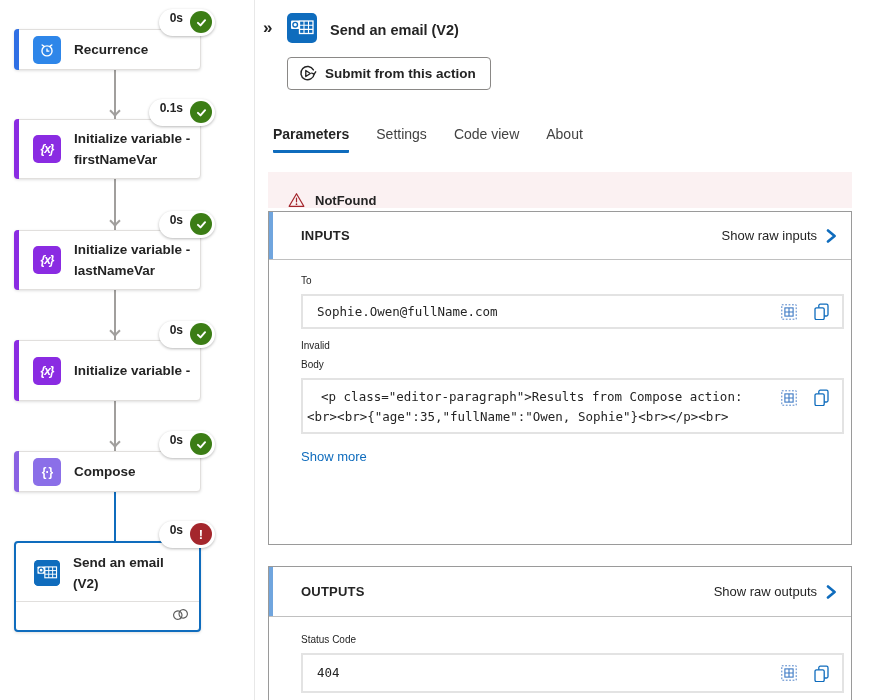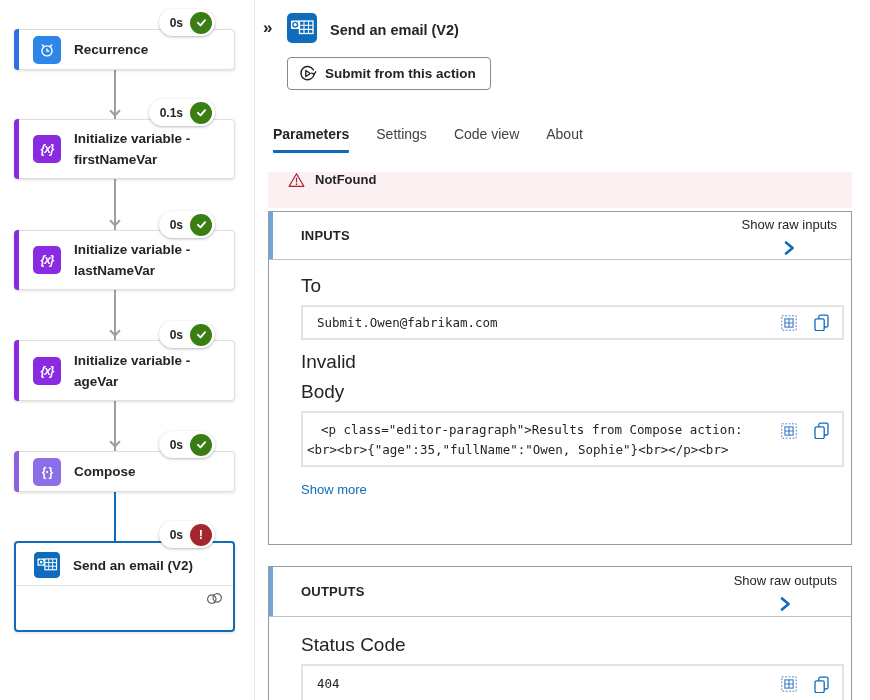--- a/index.html
+++ b/index.html
@@ -9,33 +9,33 @@
 
   
   .canvas { position: absolute; left: 0; top: 0; width: 254px; height: 700px; }
   .vdivider { position: absolute; left: 254px; top: 0; width: 1px; height: 700px; background: #e8e8e8; }
 
   .connector { position: absolute; left: 114px; width: 2px; background: #a19f9d; }
   .connector.blue { background: #0f6cbd; }
   .arrowhead { position: absolute; left: 111px; width: 8px; height: 8px;
     border-right: 2px solid #a19f9d; border-bottom: 2px solid #a19f9d; transform: rotate(45deg); }
 
-  .node { position: absolute; left: 14px; width: 221px; background: #fff;
+  .node { position: absolute; left: 14px; width: 187px; background: #fff;
     border: 1px solid #e1dfdd; border-radius: 4px; box-shadow: 0 1px 3px rgba(0,0,0,.13);
     display: flex; align-items: center; padding: 4px 8px; cursor: pointer; }
   .node .accent { position: absolute; left: -1px; top: -1px; bottom: -1px; width: 5px;
     border-radius: 4px 0 0 4px; }
   .nicon { flex: 0 0 auto; width: 28px; height: 28px; border-radius: 5px; margin-left: 10px;
     display: flex; align-items: center; justify-content: center; color: #fff; }
   .nicon.small { width: 26px; height: 26px; }
   .glyph { font-size: 12px; font-weight: bold; font-style: italic; letter-spacing: -1px; }
   .nlabel { margin-left: 13px; font-size: 13.5px; font-weight: 600; line-height: 21px; color: #242424; }
 
   .badge { position: absolute; right: 39px; height: 27px; background: #fff; border-radius: 14px;
-    box-shadow: 0 1px 3px rgba(0,0,0,.28); display: flex; align-items: center;
+    box-shadow: 0 1px 3px rgba(0,0,0,.28); display: flex; align-items: flex-start;
     padding: 2px 3px 2px 11px; z-index: 5; }
   .badge .dur { font-size: 12px; font-weight: 700; margin-right: 7px; }
   .scircle { width: 22px; height: 22px; border-radius: 50%; display: flex; align-items: center;
     justify-content: center; color: #fff; }
   .scircle.green { background: #3b7d15; }
   .scircle.red { background: #a4262c; font-weight: 700; font-size: 13px; }
 
   .node.selected { border: 2px solid #0f6cbd; display: block; padding: 0; }
   .sel-row1 { display: flex; align-items: center; padding: 9px 8px 0 8px; }
   .sel-err { display: flex; align-items: center; gap: 6px; padding: 6px 8px 0 15px;
@@ -51,35 +51,35 @@
   .htitle { position: absolute; left: 76px; top: 22px; font-size: 14.5px; font-weight: 600; }
   .submit-btn { position: absolute; left: 33px; top: 57px; height: 33px; background: #fff;
     border: 1px solid #8a8886; border-radius: 4px; display: flex; align-items: center;
     gap: 8px; padding: 0 14px 0 10px; font-size: 13.5px; font-weight: 600; color: #242424; cursor: pointer; }
 
   .tabs { position: absolute; left: 19px; top: 126px; display: flex; gap: 27px; }
   .tab { font-size: 14px; color: #424242; padding-bottom: 8px; white-space: nowrap; cursor: pointer; }
   .tab.active { color: #242424; font-weight: 700; border-bottom: 3px solid #0f6cbd; border-radius: 1px; }
 
   .banner { position: absolute; left: 14px; top: 172px; width: 584px; height: 36px;
-    background: #fbf1f2; display: flex; align-items: flex-start; gap: 10px; padding-left: 20px; }
+    background: #fbf1f2; display: flex; align-items: flex-end; gap: 10px; padding-left: 20px; }
   .banner .btext { font-size: 13px; font-weight: 700; }
 
   .section { position: absolute; left: 14px; width: 584px; background: #fff; border: 1px solid #9a9a9a; }
   .section.inputs { top: 211px; height: 334px; }
   .section.outputs { top: 566px; height: 260px; }
   .sec-header { position: relative; height: 48px; border-bottom: 1px solid #c0c0c0;
     display: flex; align-items: center; justify-content: space-between; padding: 0 14px 0 32px; }
   .sec-header::before { content: ""; position: absolute; left: 0; top: 0; width: 4px; height: 100%;
     background: #70a5de; }
   .sec-title { font-size: 13px; font-weight: 700; letter-spacing: .2px; }
-  .raw-link { display: flex; align-items: center; gap: 9px; cursor: pointer; flex-direction: column; }
+  .raw-link { display: flex; align-items: center; gap: 9px; cursor: pointer; }
   .raw-link span { font-size: 13px; color: #242424; }
   .sec-body { padding: 15px 7px 0 32px; }
-  .fld-label { font-size: 19px; margin-bottom: 8px; }
+  .fld-label { font-size: 10px; margin-bottom: 8px; }
   .fld { border: 2px solid #e3e3e3; background: #fff; display: flex; align-items: center;
     min-height: 35px; margin-bottom: 11px; }
   .fld.tall { align-items: flex-start; min-height: 56px; padding-top: 7px; }
   .fld-val { flex: 1; font-family: "DejaVu Sans Mono", monospace; font-size: 12.5px;
     color: #242424; padding-left: 14px; line-height: 20px; }
   .fld.tall .fld-val { padding-left: 4px; }
   .indent1 { padding-left: 14px; }
   .fld-icons { display: flex; align-items: center; gap: 16px; padding: 0 12px 0 10px; }
   .fld.tall .fld-icons { margin-top: 2px; }
   .fld-icons .ic { cursor: pointer; display: flex; }
@@ -160,21 +160,20 @@
       </span>
     </div>
 
     <div class="node" style="top:340px;height:61px">
       <span class="accent" style="background:#8a2be2"></span>
       <span class="nicon" style="background:#8a2be2">
           <span class="glyph">{x}</span>
         </span>
       <span class="nlabel">
         <div>Initialize variable -</div>
-          <div>ageVar</div>
       </span>
     </div>
     <div class="badge" style="top:321px">
       <span class="dur">0s</span>
       <span class="scircle green">
         <svg width="13" height="13" viewBox="0 0 20 20" fill="none" stroke="#fff" stroke-width="3" stroke-linecap="round" stroke-linejoin="round">
             <polyline points="4.5,10.5 8.5,14.5 15.5,6.5"></polyline>
           </svg>
       </span>
     </div>
@@ -271,21 +270,21 @@
           <span>Show raw inputs</span>
           <svg width="11" height="14" viewBox="0 0 11 14">
             <polyline points="2,1.5 8.6,7 2,12.5" fill="none" stroke="#0f6cbd" stroke-width="2.6" stroke-linecap="round" stroke-linejoin="round"></polyline>
           </svg>
         </span>
       </div>
       <div class="sec-body">
 
         <div class="fld-label">To</div>
         <div class="fld">
-          <span class="fld-val">Submit.Owen@fabrikam.com</span>
+          <span class="fld-val">Sophie.Owen@fullName.com</span>
           <span class="fld-icons">
             <span class="ic">
               <svg width="16" height="16" viewBox="0 0 16 16">
                 <rect x="0.8" y="0.8" width="14.4" height="14.4" fill="none" stroke="#4f82c8" stroke-width="1" stroke-dasharray="1.8,1.6"></rect>
                 <rect x="3.9" y="3.9" width="8.2" height="8.2" fill="none" stroke="#3b78c4" stroke-width="1.1"></rect>
                 <path d="M3.9 8h8.2M8 3.9v8.2" stroke="#3b78c4" stroke-width="1.1"></path>
               </svg>
             </span>
             <span class="ic">
               <svg width="17" height="17" viewBox="0 0 17 17">

